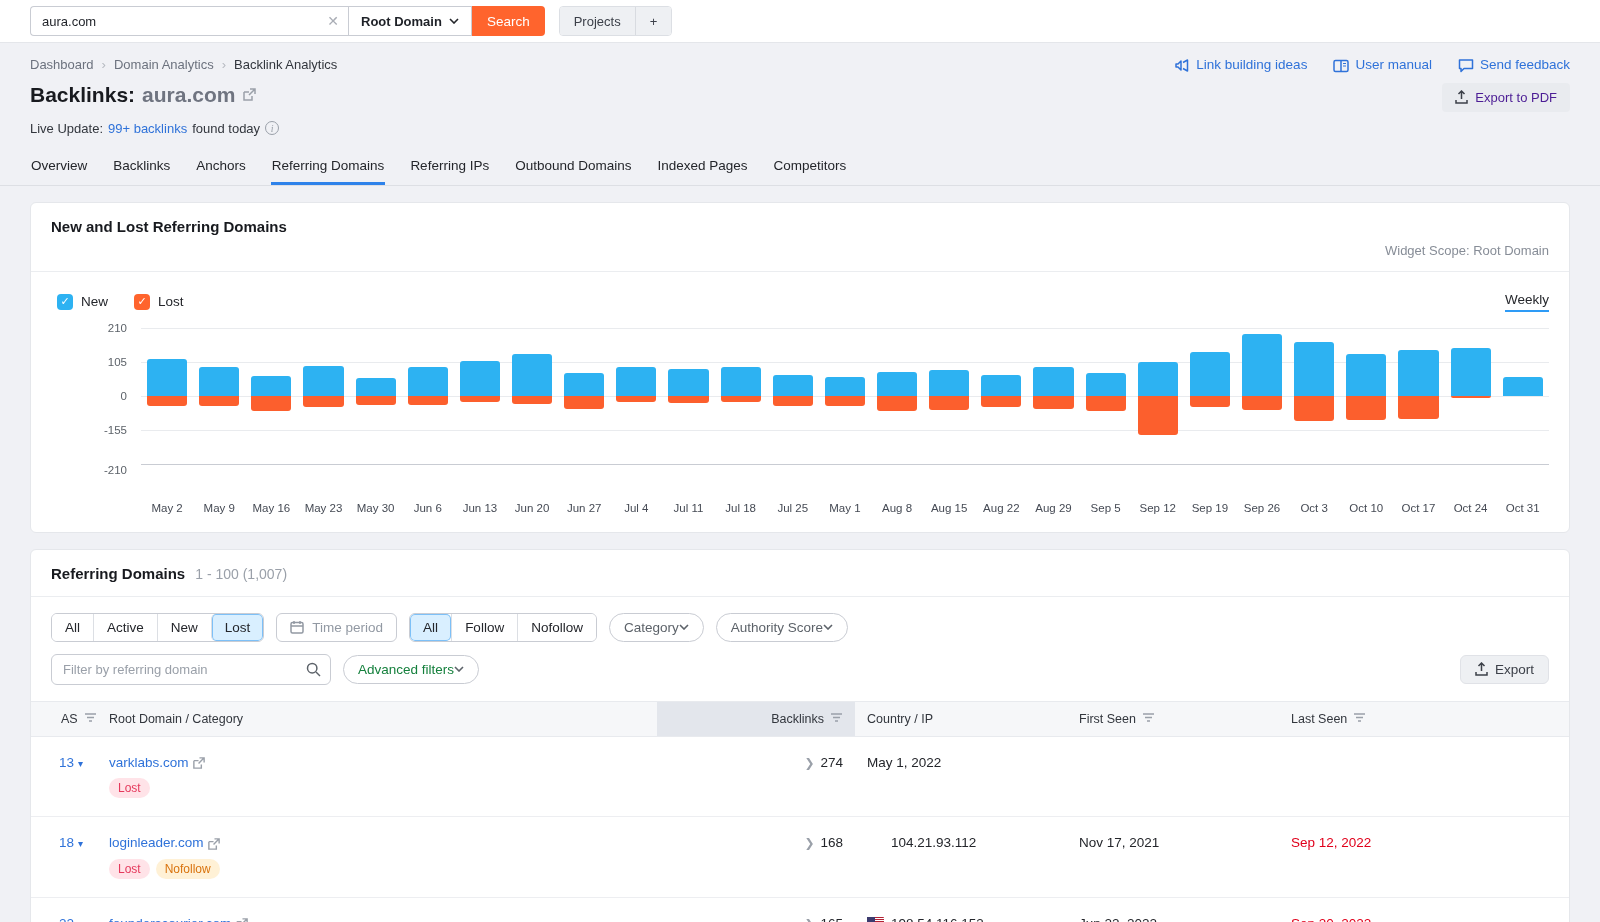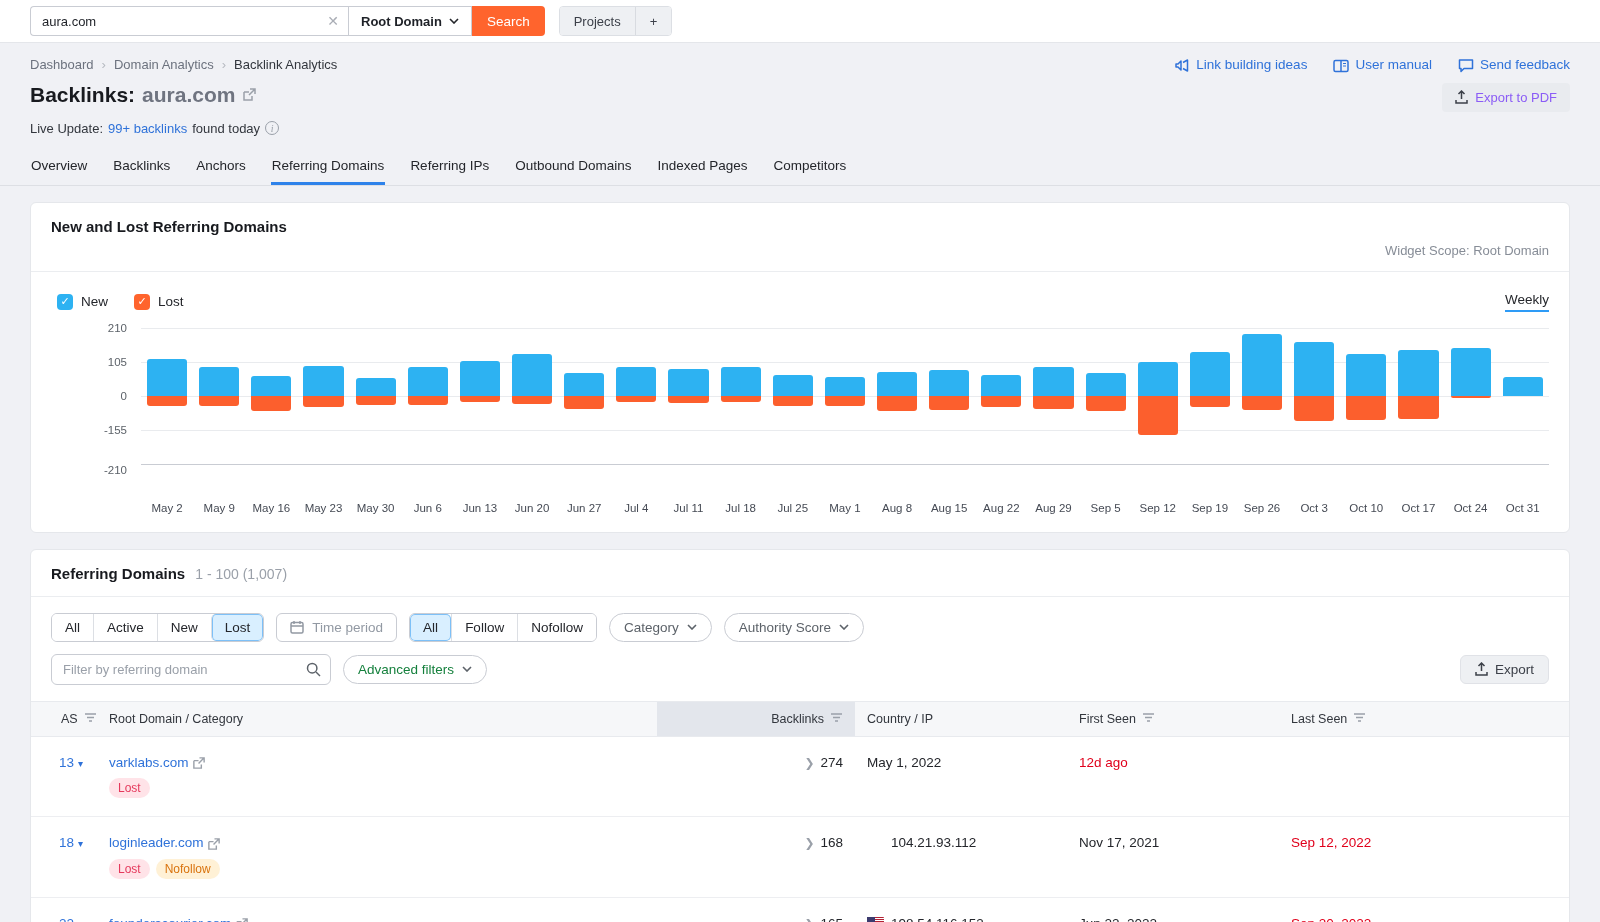--- a/index.html
+++ b/index.html
@@ -24,21 +24,21 @@
   .head-row1 { display:flex; justify-content:space-between; align-items:center; }
   .breadcrumb { font-size:13px; color:#6c727e; display:flex; align-items:center; gap:8px; }
   .breadcrumb a { color:#6c727e; text-decoration:none; cursor:pointer; }
   .breadcrumb .sep { color:#b6bac1; }
   .breadcrumb .current { color:#32363d; }
   .head-links { display:flex; gap:26px; align-items:center; }
   .head-link { color:#2f72d9; font-size:13.5px; display:flex; align-items:center; gap:6px; text-decoration:none; cursor:pointer; }
   .head-row2 { display:flex; justify-content:space-between; align-items:flex-start; margin-top:10px; }
   .page-title { font-size:21px; font-weight:700; color:#181a1f; display:flex; align-items:center; gap:7px; }
   .page-title .domain { color:#6f7480; font-weight:700; }
-  .btn-export-pdf { background:#e9ebef; border:none; border-radius:4px; color:#8b5cf6; font-size:13px; padding:7px 13px; display:flex; align-items:center; gap:7px; cursor:pointer; font-family:"Liberation Sans",sans-serif; }
+  .btn-export-pdf { background:#e9ebef; border:none; border-radius:4px; color:#4c1d95; font-size:13px; padding:7px 13px; display:flex; align-items:center; gap:7px; cursor:pointer; font-family:"Liberation Sans",sans-serif; }
   .live-row { margin-top:9px; font-size:13px; color:#32363d; display:flex; align-items:center; gap:5px; }
   .live-row a { color:#2f72d9; text-decoration:none; cursor:pointer; }
   .info-i { display:inline-block; width:14px; height:14px; border-radius:50%; border:1px solid #9aa0a9; color:#9aa0a9; font-size:10px; text-align:center; line-height:13px; font-style:italic; font-family:"Liberation Serif",serif; cursor:pointer; }
 
   
   .tabs { display:flex; gap:24px; padding:0 30px; margin-top:16px; border-bottom:1px solid #dddfe4; }
   .tab { padding:6px 1px 9px 1px; font-size:13.5px; color:#24262b; cursor:pointer; border-bottom:3px solid transparent; white-space:nowrap; }
   .tab.active { border-bottom-color:#2e82ea; font-weight:400; }
 
   
@@ -66,21 +66,21 @@
   
   .rd-head { padding:15px 20px 14px 20px; border-bottom:1px solid #ebedf0; display:flex; align-items:baseline; gap:10px; }
   .rd-count { font-size:14px; color:#9aa0a9; }
   .filters { padding:16px 20px 0 20px; }
   .filt-row { display:flex; align-items:center; gap:12px; }
   .seg-group { display:flex; border:1px solid #c9ccd3; border-radius:6px; overflow:hidden; background:#fff; }
   .seg { padding:6px 13px; font-size:13.5px; color:#24262b; cursor:pointer; border-left:1px solid #dcdfe4; background:#fff; }
   .seg:first-child { border-left:none; }
   .seg.selected { background:#d9efff; box-shadow:inset 0 0 0 1px #7dc0f7; border-radius:5px; }
   .btn-outline { display:flex; align-items:center; gap:8px; border:1px solid #c9ccd3; border-radius:6px; background:#fff; padding:6px 13px; font-size:13.5px; color:#9299a3; cursor:pointer; font-family:"Liberation Sans",sans-serif; }
-  .pill { display:flex; align-items:center; gap:8px; border:1px solid #c9ccd3; border-radius:16px; background:#fff; padding:6px 14px; font-size:13.5px; color:#5c6269; cursor:pointer; font-family:"Liberation Sans",sans-serif; }
+  .pill { display:flex; align-items:center; border:1px solid #c9ccd3; border-radius:16px; background:#fff; padding:6px 14px; font-size:13.5px; color:#5c6269; cursor:pointer; font-family:"Liberation Sans",sans-serif; }
   .filt-row2 { display:flex; align-items:center; gap:12px; margin-top:12px; }
   .domain-filter { position:relative; width:280px; }
   .domain-filter input { width:100%; border:1px solid #c9ccd3; border-radius:6px; height:31px; padding:0 36px 0 11px; font-size:13px; color:#1e2127; outline:none; font-family:"Liberation Sans",sans-serif; }
   .domain-filter input::placeholder { color:#9aa0a9; }
   .mag { position:absolute; right:10px; top:7px; cursor:pointer; }
   .btn-export { margin-left:auto; display:flex; align-items:center; gap:7px; background:#eef0f3; border:1px solid #e0e2e7; border-radius:6px; padding:6px 14px; font-size:13.5px; color:#3c4049; cursor:pointer; font-family:"Liberation Sans",sans-serif; }
 
   
   .table { margin-top:16px; width:100%; }
   .thead, .trow { display:grid; grid-template-columns:66px 560px 198px 212px 212px 1fr; }
@@ -476,21 +476,20 @@
                 </svg></span></div>
             <div class="badge-row">
               <span class="badge lost">Lost</span>
             </div>
           </div>
           <div class="td backlinks">
             <span class="chev-r">❯</span>
             <span>274</span>
           </div>
           <div class="td">May 1, 2022</div>
-          <div class="td lastseen">12d ago</div>
         </div>
         <div class="trow">
           <div class="td as">
             <span>18</span>
             <span class="chev-d">▾</span>
           </div>
           <div class="td domain">
             <div><a>loginleader.com</a><span> <svg class="icon-svg" width="14" height="14" viewBox="0 0 15 15">
                   <path d="M2 5h5M2 5v8h8V9" stroke="#9aa0a9" stroke-width="1.5" fill="none"></path>
                   <path d="M8 2h5v5M13 2L7 8" stroke="#9aa0a9" stroke-width="1.5" fill="none"></path>

